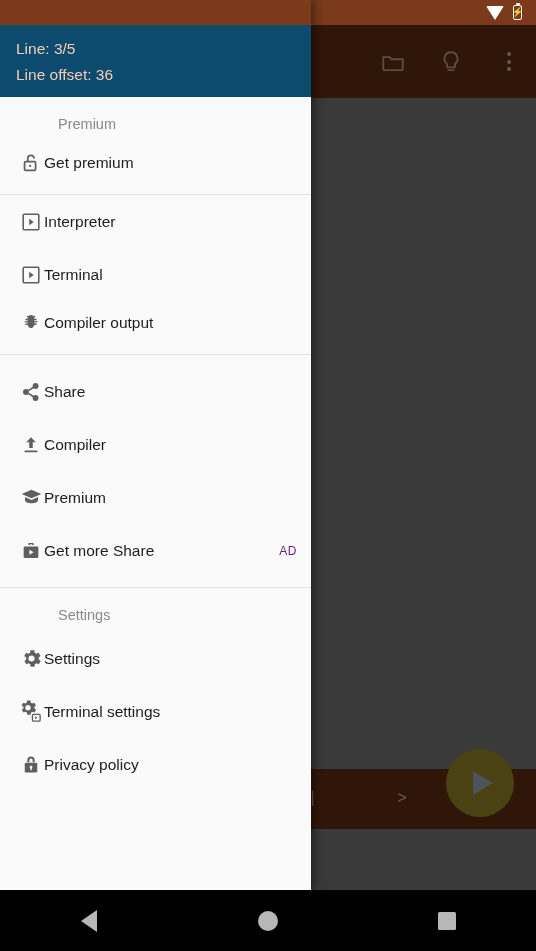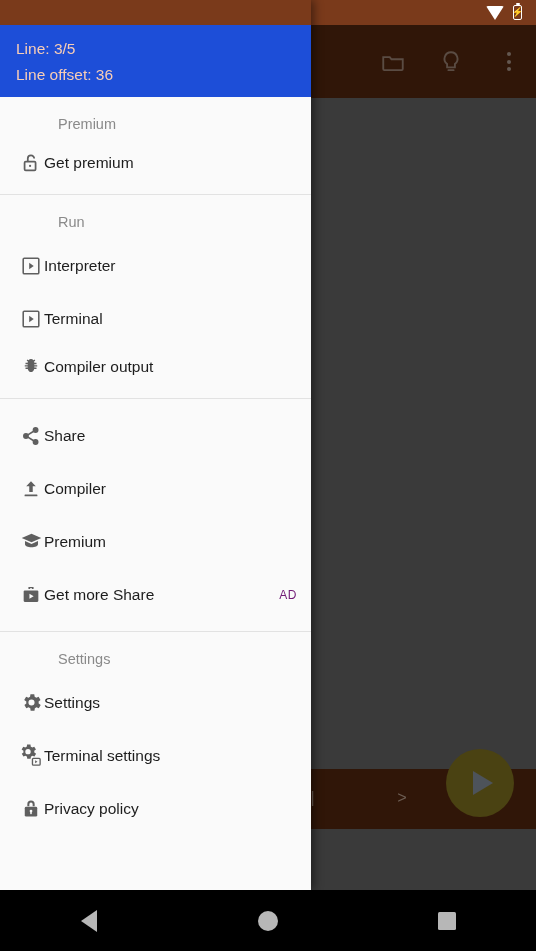--- a/index.html
+++ b/index.html
@@ -134,21 +134,21 @@
     position: absolute; top: 0; left: 0;
     width: 311px; height: 890px;
     background: #fafafa;
     box-shadow: 3px 0 9px rgba(0,0,0,.45);
     overflow: hidden;
   }
   #drawer-statusfill {
     height: 25px; background: #7a3a1b;
   }
   #drawer-header {
-    height: 72px; background: #1d4ed8;
+    height: 72px; background: #0c4a6e;
     padding: 11px 0 0 16px;
     color: #f7cdb6;
   }
   #drawer-header div {
     font-size: 15.5px; line-height: 26px;
   }
   .section-label {
     padding: 19px 0 9px 18px;
     font-size: 14.5px; color: #8a8a8a; margin-left: 40px;
   }
@@ -269,21 +269,20 @@
             <path d="M8.5 10.5V7.2a3.5 3.5 0 0 1 7 0"></path>
             <circle cx="11" cy="15.2" r="1.2" fill="#5f5f5f" stroke="none"></circle>
           </svg>
         </span>
         <span class="nav-label">Get premium</span>
       </div>
     </div>
     <div class="divider"></div>
 
     <div>
-      <div class="section-label">Run</div>
       <div class="nav-item">
         <span class="nav-icon">
           <svg width="22" height="22" viewBox="0 0 24 24" fill="none" stroke="#5f5f5f" stroke-width="1.7">
             <rect x="3.5" y="3.5" width="17" height="17" rx="1.2"></rect>
             <path d="M10 8.5l5 3.5-5 3.5z" fill="#5f5f5f" stroke="none"></path>
           </svg>
         </span>
         <span class="nav-label">Interpreter</span>
       </div>
       <div class="nav-item">

